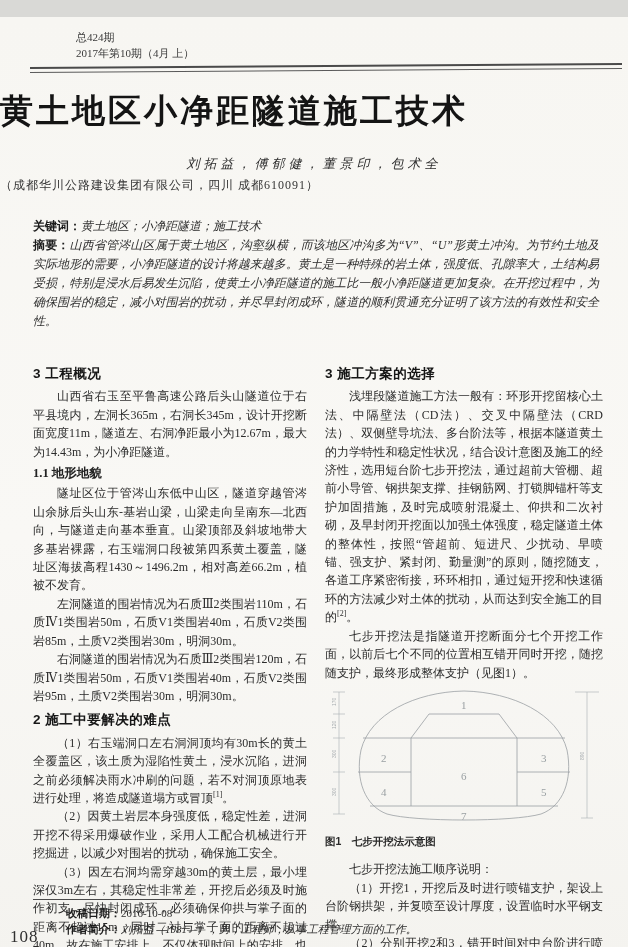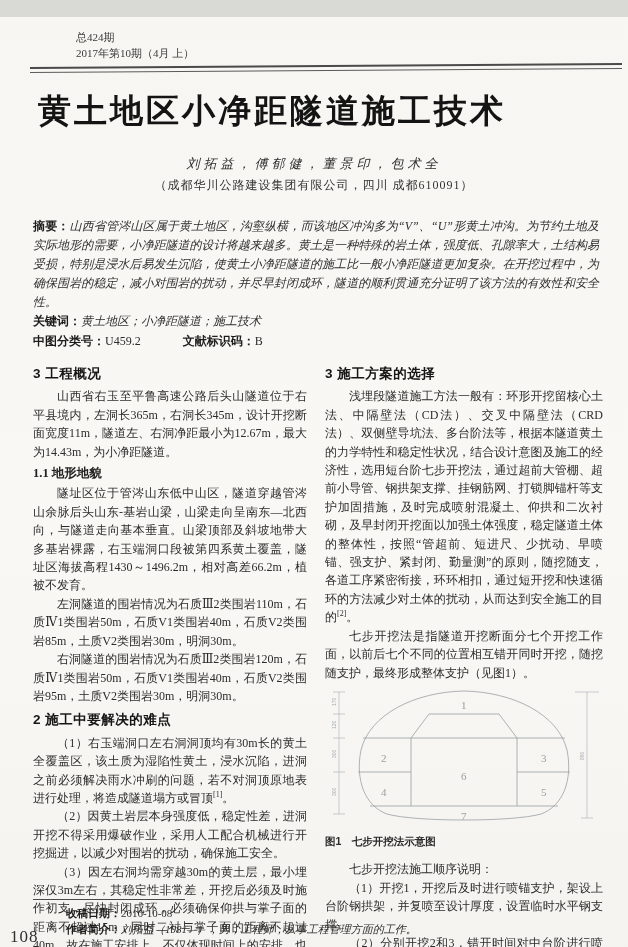--- a/index.html
+++ b/index.html
@@ -18,30 +18,30 @@
     background:linear-gradient(90deg,#becdd6 0%,#dfe4e6 60%,rgba(223,228,230,0) 100%);
     opacity:.7;
   }
   .journal-info{position:absolute;left:76px;top:12px;font-size:11px;line-height:16px;color:#3a3a3a;}
   .header-rule{
     position:absolute;left:30px;top:48px;width:592px;height:3px;
     border-top:2px solid #4a4a4a;border-bottom:1px solid #5a5a5a;
     transform:rotate(-0.4deg);
   }
   .title{
-    position:absolute;left:0;top:72px;width:544px;text-align:center;
+    position:absolute;left:0;top:72px;width:544px;
     font-family:"Liberation Sans","DejaVu Sans",sans-serif;
     font-weight:bold;font-size:33px;letter-spacing:3px;color:#141414;
   }
   .authors{
     position:absolute;left:0;top:138px;width:628px;text-align:center;
     font-style:italic;font-size:13px;letter-spacing:4px;color:#2e2e2e;
   }
   .affiliation{
-    position:absolute;left:0;top:160px;width:628px;text-align:center;
+    position:absolute;left:0;top:160px;width:628px;
     font-size:12px;color:#333;letter-spacing:1px;
   }
   .meta{
     position:absolute;left:33px;top:200px;width:566px;
     font-size:12px;line-height:19px;text-align:justify;
   }
   .meta .lbl{font-family:"Liberation Sans","DejaVu Sans",sans-serif;font-weight:bold;font-style:normal;color:#1c1c1c;}
   .meta .val-kai{font-style:italic;color:#2e2e2e;}
   .meta p{margin:0;}
   .meta .class-row{margin-top:1px;}
@@ -86,23 +86,22 @@
     <div>2017年第10期（4月 上）</div>
   </div>
 
   <div class="header-rule"></div>
 
   <div class="title">黄土地区小净距隧道施工技术</div>
   <div class="authors">刘拓益，傅郁健，董景印，包术全</div>
   <div class="affiliation">（成都华川公路建设集团有限公司，四川 成都610091）</div>
 
   <div class="meta">
+    <p><span class="lbl">关键词：</span><span class="val-kai">黄土地区；小净距隧道；施工技术</span></p>
     <p><span class="lbl">摘要：</span><span class="val-kai">山西省管涔山区属于黄土地区，沟壑纵横，而该地区冲沟多为“V”、“U”形黄土冲沟。为节约土地及实际地形的需要，小净距隧道的设计将越来越多。黄土是一种特殊的岩土体，强度低、孔隙率大，土结构易受损，特别是浸水后易发生沉陷，使黄土小净距隧道的施工比一般小净距隧道更加复杂。在开挖过程中，为确保围岩的稳定，减小对围岩的扰动，并尽早封闭成环，隧道的顺利贯通充分证明了该方法的有效性和安全性。</span></p>
-    <p><span class="lbl">关键词：</span><span class="val-kai">黄土地区；小净距隧道；施工技术</span></p>
-    <p class="class-row"><span class="lbl">中图分类号：</span><span>U459.2</span><span class="class-gap"></span><span class="lbl">文献标识码：</span><span>B</span></p>
   </div>
 
   <div class="col col-left">
     <h3>3 工程概况</h3>
     <p>山西省右玉至平鲁高速公路后头山隧道位于右平县境内，左洞长365m，右洞长345m，设计开挖断面宽度11m，隧道左、右洞净距最小为12.67m，最大为14.43m，为小净距隧道。</p>
     <h4>1.1 地形地貌</h4>
     <p>隧址区位于管涔山东低中山区，隧道穿越管涔山余脉后头山东-基岩山梁，山梁走向呈南东—北西向，与隧道走向基本垂直。山梁顶部及斜坡地带大多基岩裸露，右玉端洞口段被第四系黄土覆盖，隧址区海拔高程1430～1496.2m，相对高差66.2m，植被不发育。</p>
     <p>左洞隧道的围岩情况为石质Ⅲ2类围岩110m，石质Ⅳ1类围岩50m，石质V1类围岩40m，石质V2类围岩85m，土质V2类围岩30m，明洞30m。</p>
     <p>右洞隧道的围岩情况为石质Ⅲ2类围岩120m，石质Ⅳ1类围岩50m，石质V1类围岩40m，石质V2类围岩95m，土质V2类围岩30m，明洞30m。</p>
     <h3>2 施工中要解决的难点</h3>

